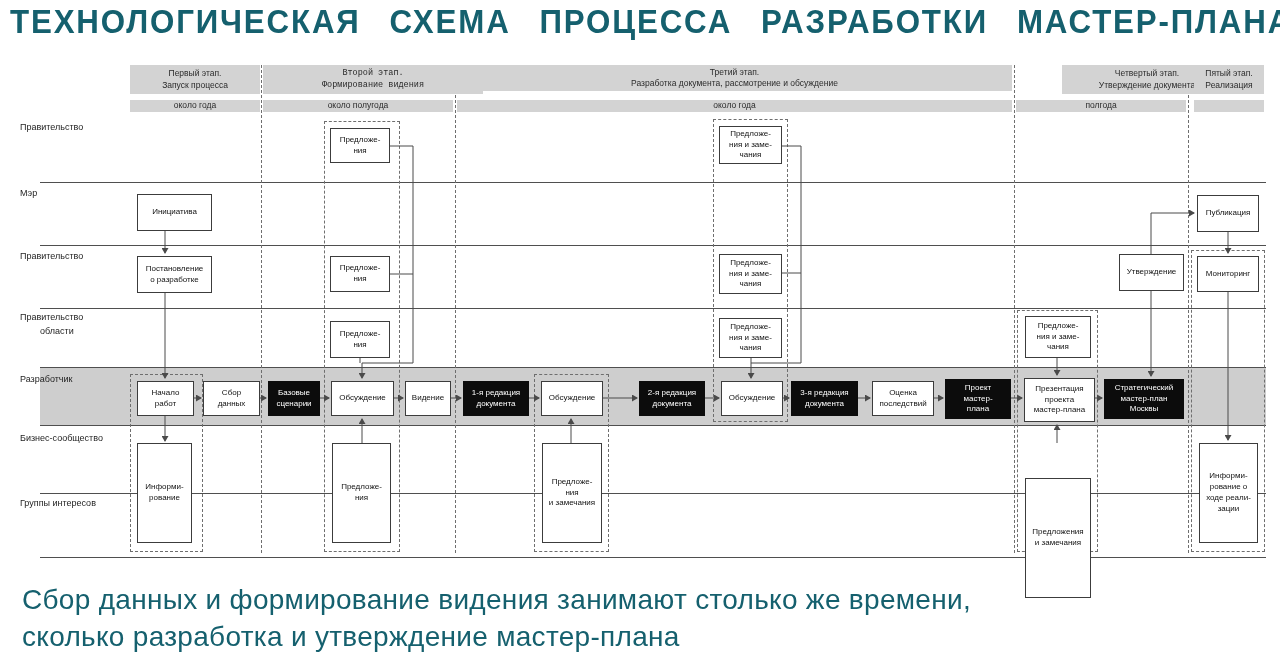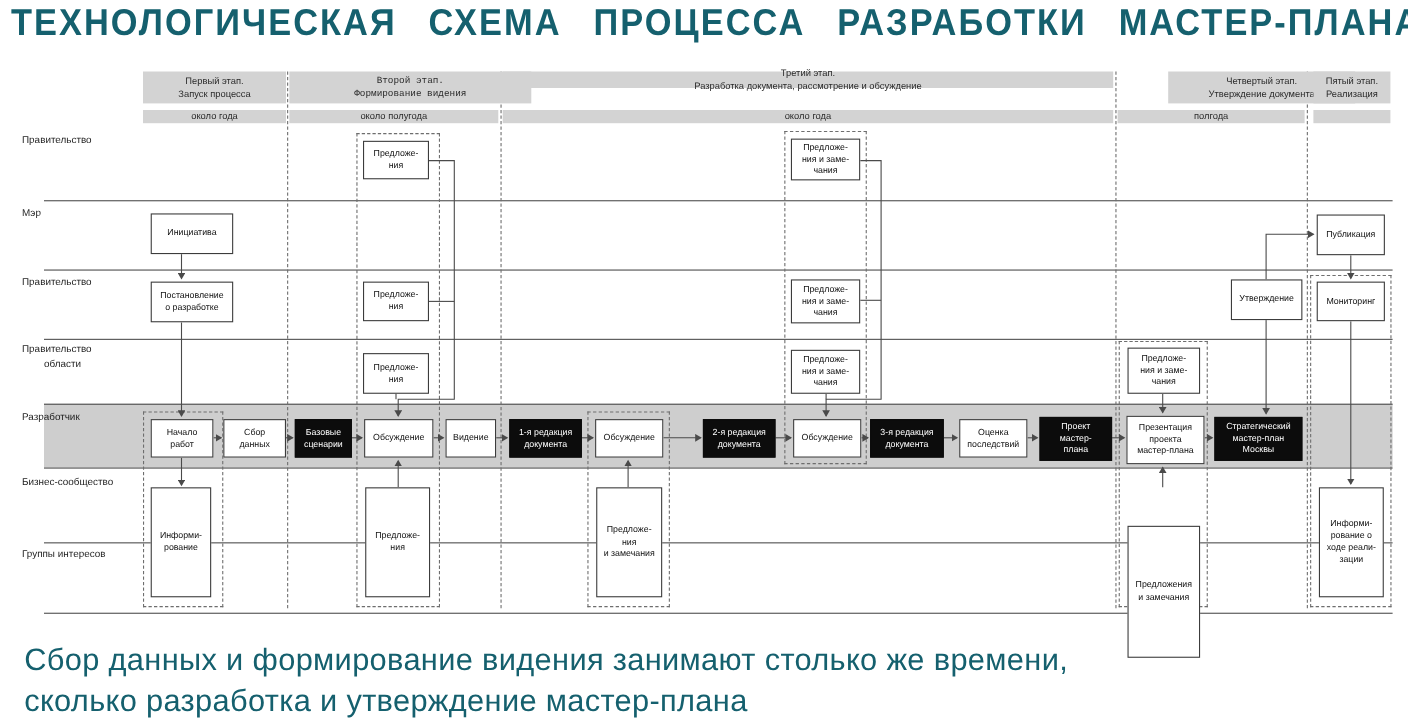--- a/index.html
+++ b/index.html
@@ -45,21 +45,21 @@
       <div class="group" style="left: 713px; top: 119px; width: 75px; height: 303px;"></div>
       <div class="group" style="left: 534px; top: 374px; width: 75px; height: 178px;"></div>
       <div class="group" style="left: 1017px; top: 310px; width: 81px; height: 242px;"></div>
       <div class="group" style="left: 1191px; top: 250px; width: 74px; height: 302px;"></div>
       <div class="stage-h" style="left: 130px; top: 65px; width: 130px; height: 29px;">Первый этап.
 Запуск процесса</div>
       <div class="stage-h" style="left: 130px; top: 100px; width: 130px; height: 12px;">около года</div>
       <div class="stage-h" style="left: 263px; top: 65px; width: 220px; height: 29px; font-family: Liberation Mono, monospace;">Второй этап.
 Формирование видения</div>
       <div class="stage-h" style="left: 263px; top: 100px; width: 190px; height: 12px;">около полугода</div>
-      <div class="stage-h" style="left: 457px; top: 65px; width: 555px; height: 15px;">Третий этап.
+      <div class="stage-h" style="left: 457px; top: 65px; width: 555px; height: 26px;">Третий этап.
 Разработка документа, рассмотрение и обсуждение</div>
       <div class="stage-h" style="left: 457px; top: 100px; width: 555px; height: 12px;">около года</div>
       <div class="stage-h" style="left: 1016px; top: 65px; width: 170px; height: 29px; margin-left: 46px;">Четвертый этап.
 Утверждение документа</div>
       <div class="stage-h" style="left: 1016px; top: 100px; width: 170px; height: 12px;">полгода</div>
       <div class="stage-h" style="left: 1194px; top: 65px; width: 70px; height: 29px;">Пятый этап.
 Реализация</div>
       <div class="stage-h" style="left: 1194px; top: 100px; width: 70px; height: 12px;"></div>
       <div class="row-label" style="top: 121px;">Правительство</div>
       <div class="row-label" style="top: 187px;">Мэр</div>

